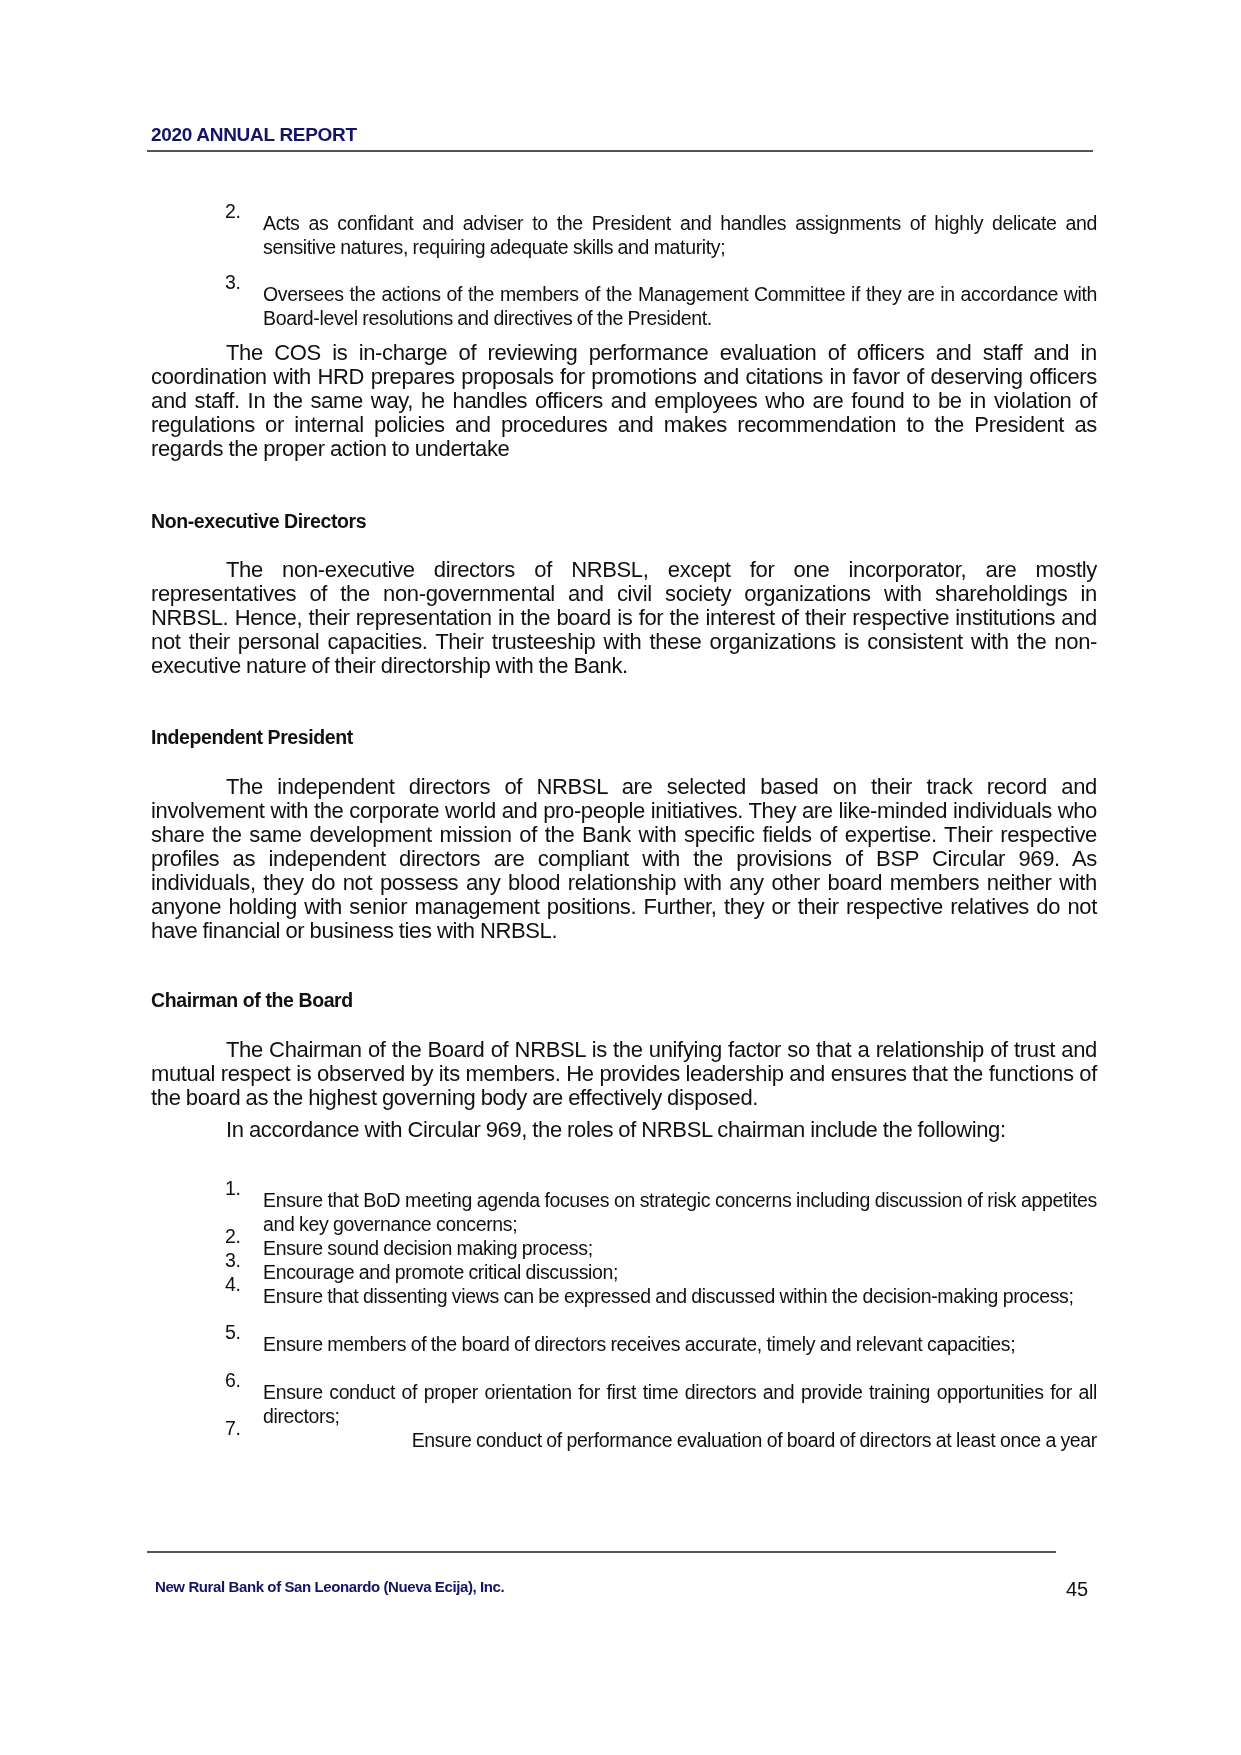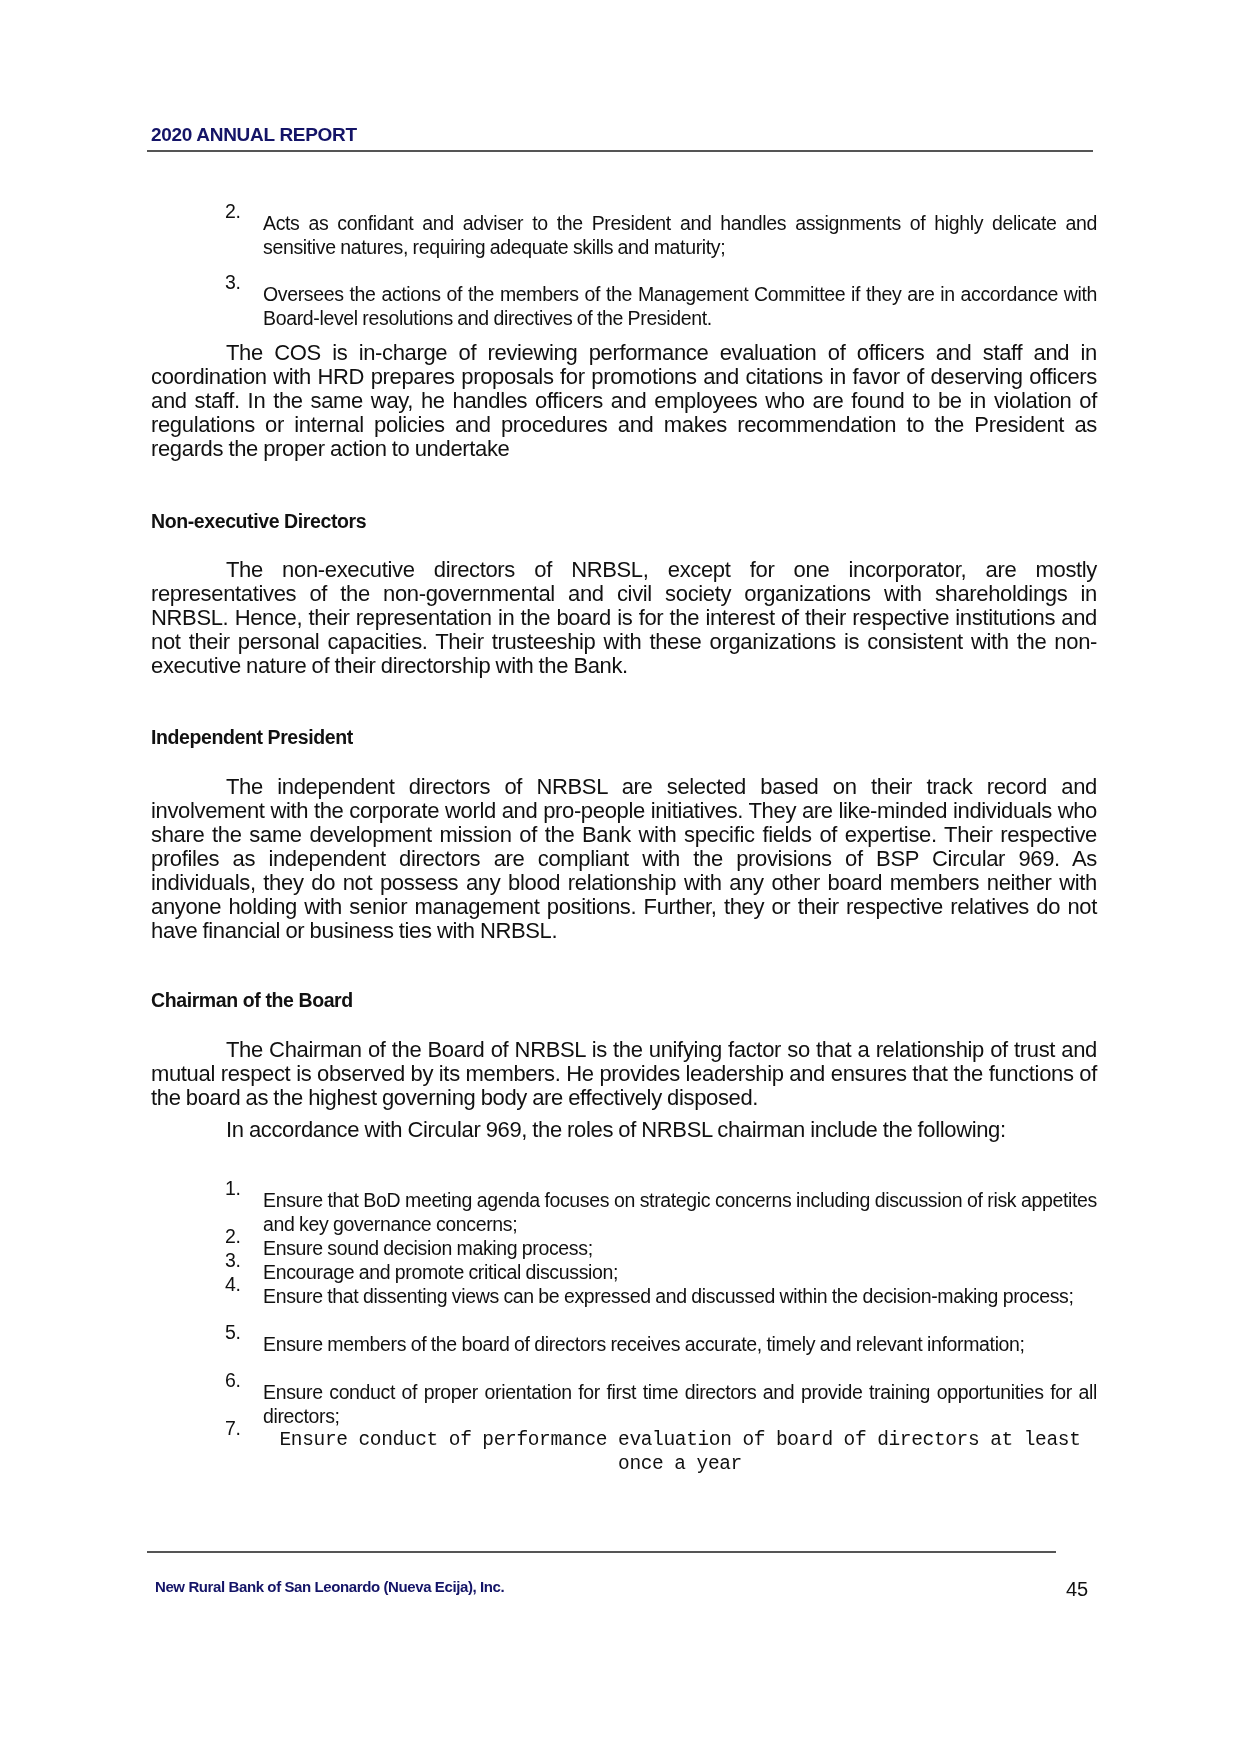--- a/index.html
+++ b/index.html
@@ -64,29 +64,29 @@
   <div class="li" style="top:1248px;">
     <span class="num">3.</span>
     <span class="txt">Encourage and promote critical discussion;</span>
   </div>
   <div class="li" style="top:1272px;">
     <span class="num">4.</span>
     <span class="txt">Ensure that dissenting views can be expressed and discussed within the decision-making process;</span>
   </div>
   <div class="li" style="top:1320px;">
     <span class="num">5.</span>
-    <span class="txt">Ensure members of the board of directors receives accurate, timely and relevant information;</span>
+    <span class="txt">Ensure members of the board of directors receives accurate, timely and relevant capacities;</span>
   </div>
   <div class="li" style="top:1368px;">
     <span class="num">6.</span>
     <span class="txt">Ensure conduct of proper orientation for first time directors and provide training opportunities for all directors;</span>
   </div>
   <div class="li" style="top:1416px;">
     <span class="num">7.</span>
-    <span class="txt" style="text-align:center;font-family:Liberation Mono, monospace;">Ensure conduct of performance evaluation of board of directors at least once a year</span>
+    <span class="txt" style="text-align:right;">Ensure conduct of performance evaluation of board of directors at least once a year</span>
   </div>
 </div>
 
 <div>
   <div class="ftr-rule"></div>
   <div class="ftr-title">New Rural Bank of San Leonardo (Nueva Ecija), Inc.</div>
   <div class="ftr-page">45</div>
 </div>
 
 </body></html>

